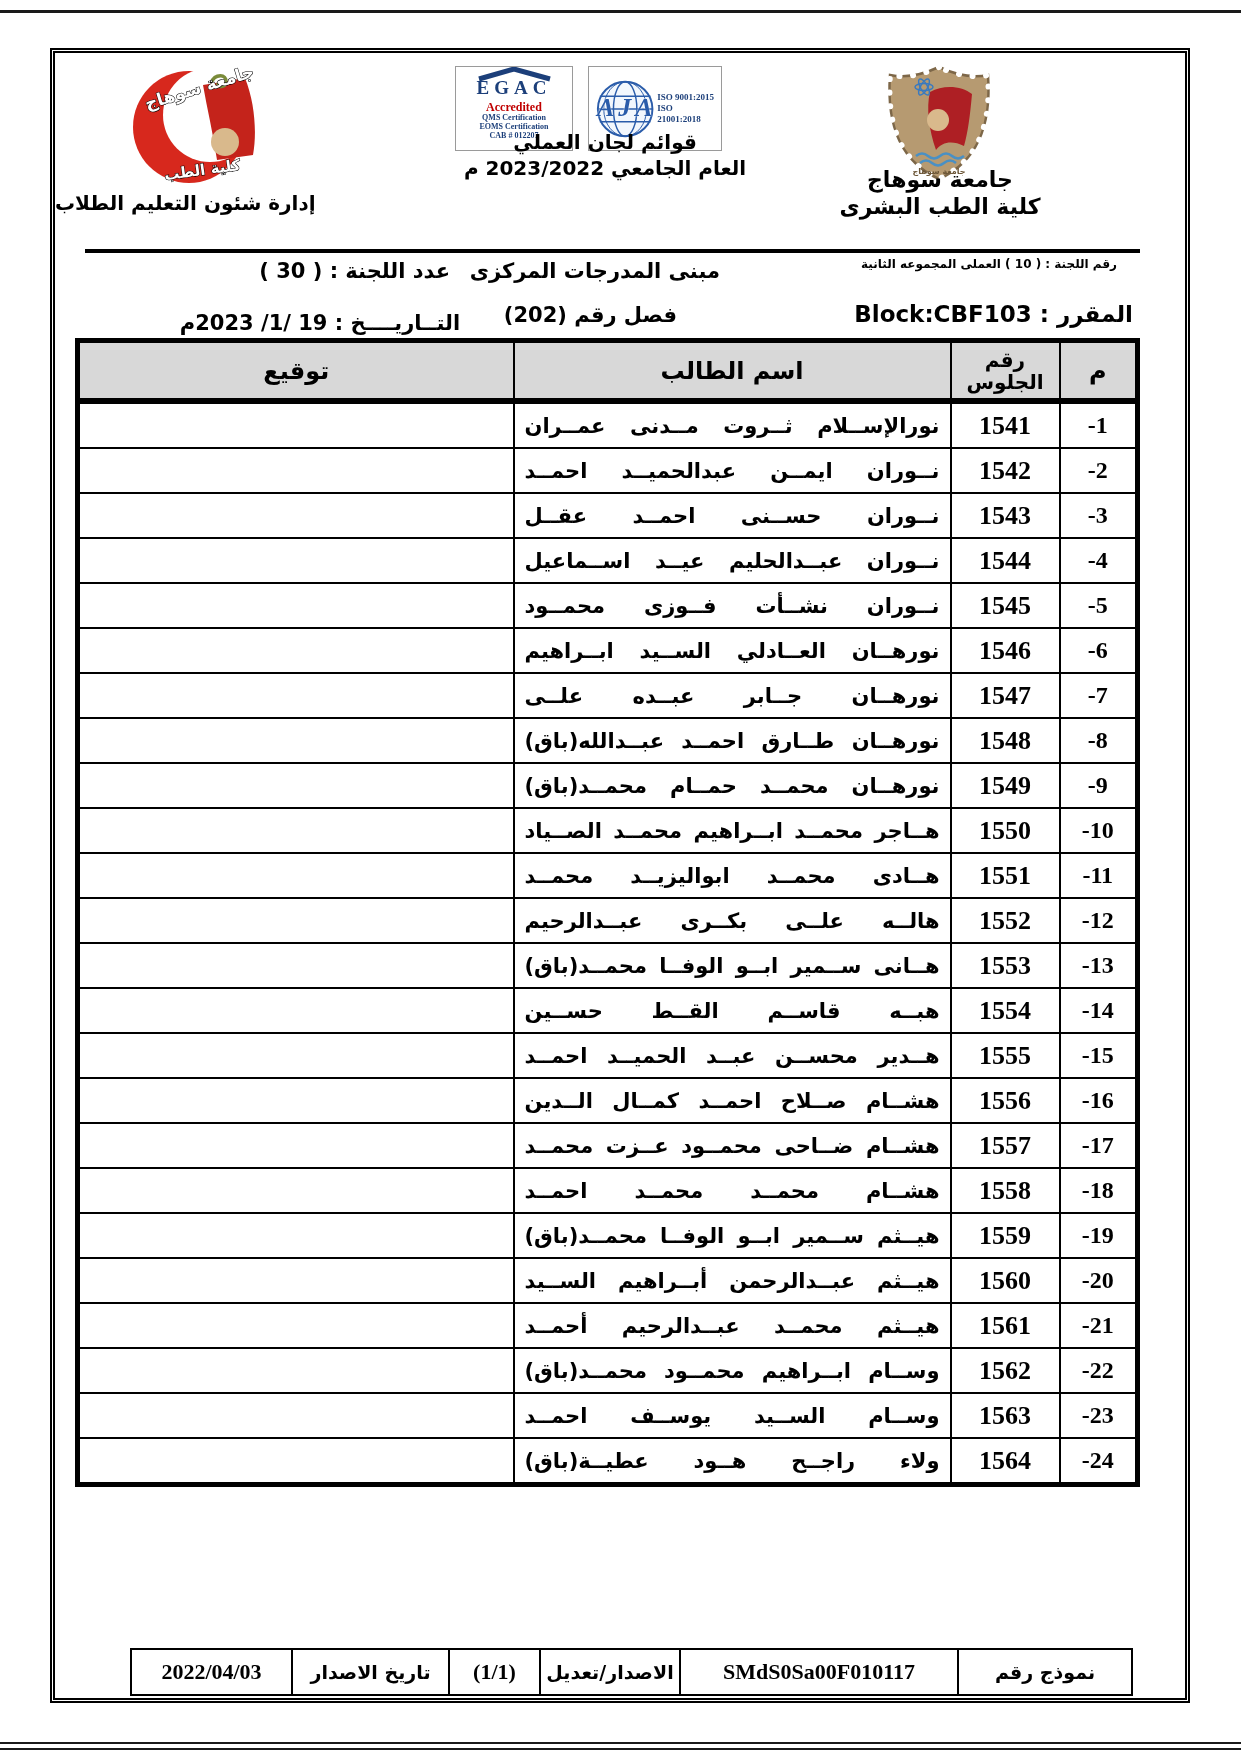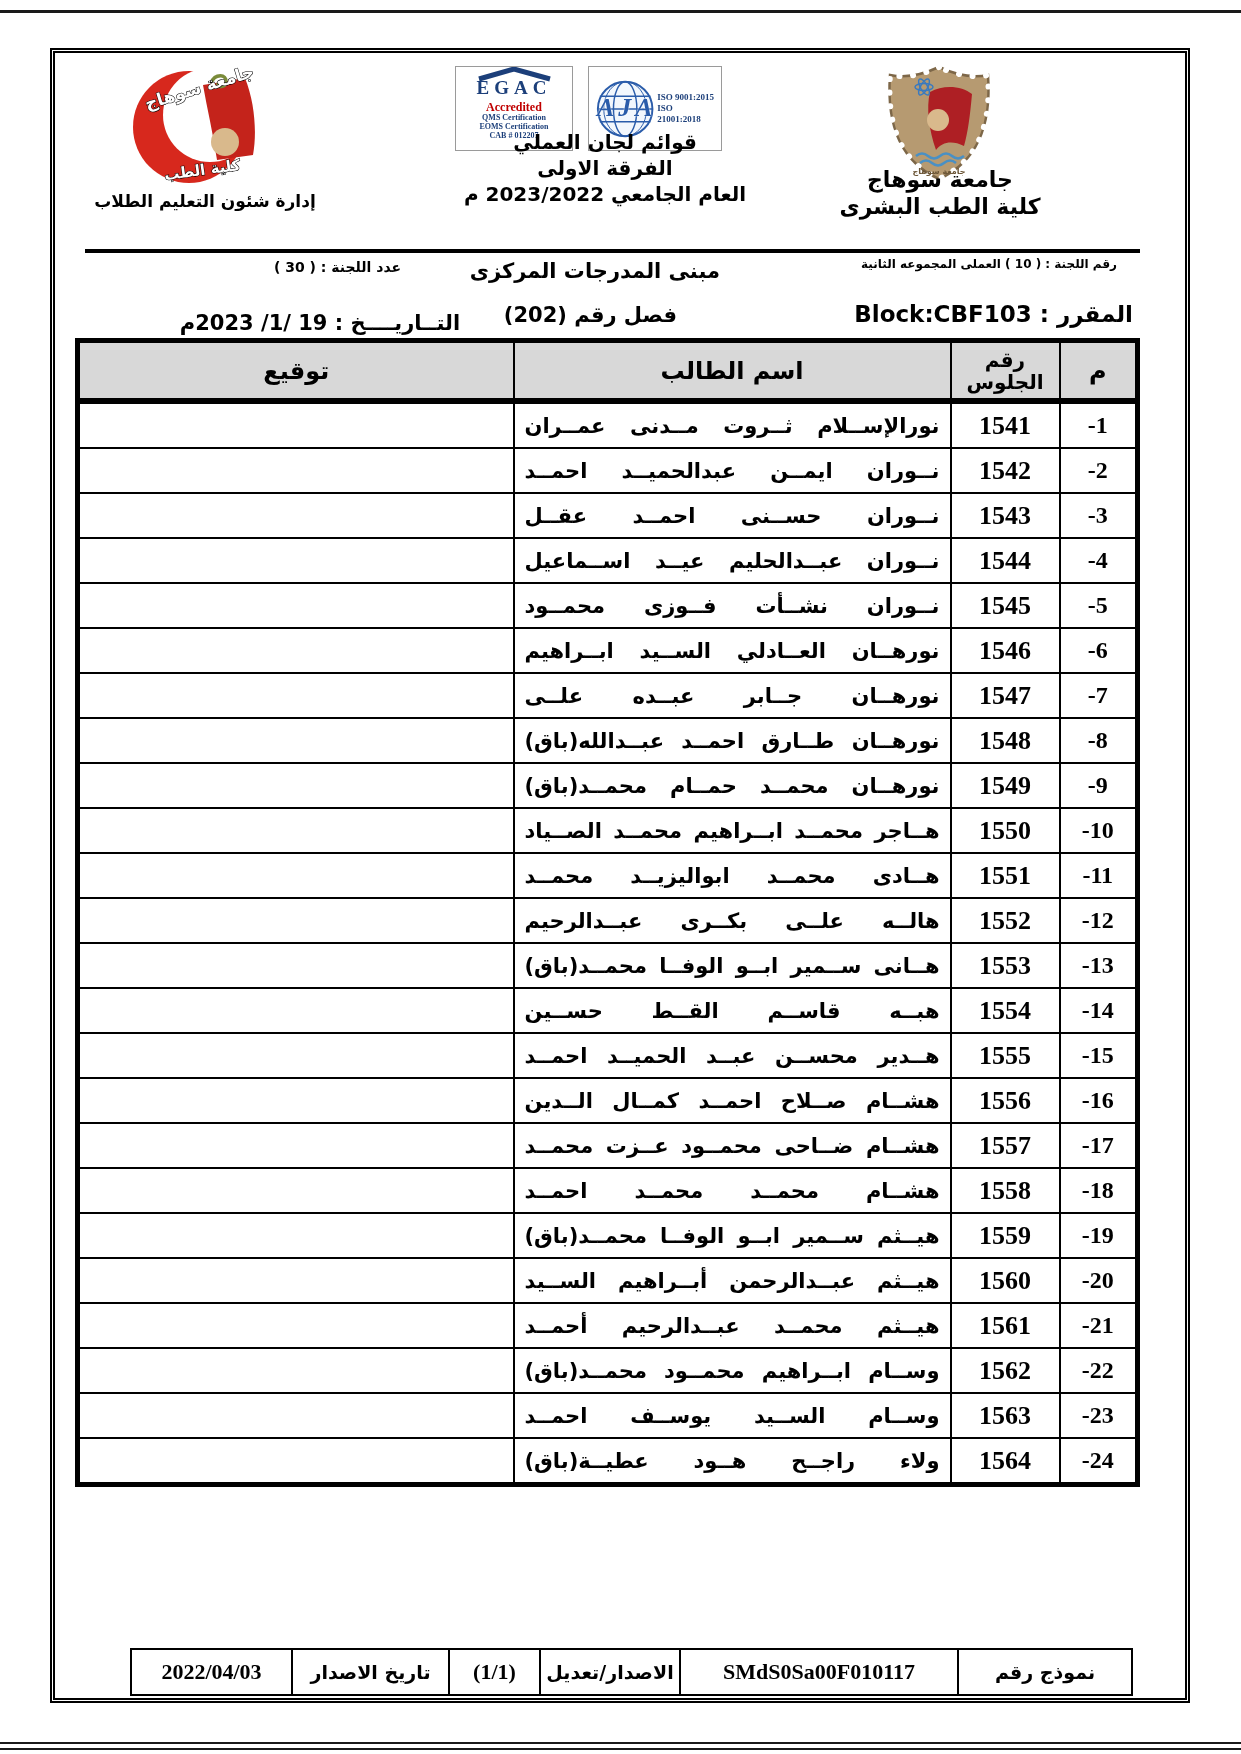--- a/index.html
+++ b/index.html
@@ -1,35 +1,35 @@
 <!DOCTYPE html>
 <html lang="ar"><head>
 <meta charset="utf-8">
 <style>
   html,body{margin:0;padding:0;background:#fff;}
   body{width:1241px;height:1754px;position:relative;font-family:"DejaVu Sans",sans-serif;}
   .abs{position:absolute;}
   .hr-line{position:absolute;left:0;width:1241px;background:#1a1a1a;}
   .page-frame{position:absolute;left:50px;top:48px;width:1140px;height:1655px;border:5px double #000;box-sizing:border-box;}
   
-  .dept-label{left:0;top:138px;width:300px;text-align:center;font-weight:bold;font-size:17px;}
+  .dept-label{left:0;top:138px;width:300px;text-align:left;font-weight:bold;font-size:20px;}
   .titles{left:330px;top:76px;width:440px;text-align:center;font-weight:bold;font-size:20px;line-height:26px;direction:rtl;}
   .org-right{left:770px;top:113px;width:230px;text-align:center;font-weight:bold;font-size:22px;line-height:27px;direction:rtl;}
   .egac-box{left:400px;top:13px;width:118px;height:85px;border:1px solid #9a9a9a;box-sizing:border-box;text-align:center;background:#fff;}
   .egac-box .accredited{color:#c00000;font-weight:bold;font-size:12px;font-family:"Liberation Serif",serif;line-height:12px;}
   .egac-box .tiny{color:#1c3f7a;font-weight:bold;font-size:8px;line-height:9px;font-family:"Liberation Serif",serif;}
   .aja-box{left:533px;top:13px;width:134px;height:85px;border:1px solid #9a9a9a;box-sizing:border-box;background:#fff;display:flex;align-items:center;}
   .aja-name{position:absolute;left:8px;top:26px;font:bold italic 26px "Liberation Serif",serif;color:#2a5caa;text-shadow:0 0 2px #fff;letter-spacing:4px;}
   .aja-iso{margin-left:auto;padding-right:4px;text-align:left;color:#1c3f7a;font:bold 9px "Liberation Serif",serif;line-height:11px;}
   .divider{left:30px;top:196px;width:1055px;height:4px;background:#000;}
   
   .info{font-weight:bold;direction:rtl;white-space:nowrap;}
   .i-committee{right:68px;top:204px;font-size:12px;}
   .i-building{left:445px;top:206px;width:220px;text-align:center;font-size:21px;}
-  .i-count{left:170px;top:206px;width:225px;text-align:center;font-size:14px;}
+  .i-count{left:170px;top:206px;width:225px;font-size:21px;}
   .i-course{right:52px;top:248px;font-size:23px;}
   .i-room{left:402px;top:250px;width:220px;text-align:right;font-size:21px;}
   .i-date{left:110px;top:258px;width:310px;text-align:center;font-size:21px;}
   
   .student-table{position:absolute;left:20px;top:285px;border-collapse:collapse;table-layout:fixed;width:1060px;border:5px solid #000;direction:rtl;}
   .student-table th{background:#d8d8d8;border:2px solid #000;border-bottom:6px solid #000;font-weight:bold;font-size:24px;height:55px;padding:0;vertical-align:middle;}
   .student-table th.h-seat{font-size:20px;line-height:22px;}
   .student-table td{border:2px solid #000;height:43px;padding:0;overflow:hidden;vertical-align:middle;}
   td.c-idx{direction:ltr;text-align:center;font:bold 24px "Liberation Serif",serif;}
   td.c-seat{direction:ltr;text-align:center;font:bold 26px "Liberation Serif",serif;}
@@ -81,21 +81,20 @@
     </svg>
     <span class="aja-name">AJA</span>
     <div class="aja-iso">
       <div>ISO 9001:2015</div>
       <div>ISO 21001:2018</div>
     </div>
   </div>
 
   <div class="abs titles">
     <div>قوائم لجان العملي</div>
-    <div>الفرقة الاولى</div>
     <div>العام الجامعي 2023/2022 م</div>
   </div>
 
   <svg class="abs" style="left:823px;top:9px;" width="122" height="122" viewBox="0 0 122 122">
     <path d="M61,5 C44,13 26,16 12,13 C9,55 17,97 61,117 C105,97 113,55 110,13 C96,16 78,13 61,5 Z" fill="#b69a71" stroke="#7d6748" stroke-width="2.5"></path>
     <path d="M61,5 C44,13 26,16 12,13 C9,55 17,97 61,117 C105,97 113,55 110,13 C96,16 78,13 61,5 Z" fill="none" stroke="#ffffff" stroke-width="6" stroke-dasharray="0.1 13.5" stroke-linecap="round"></path>
     <path d="M52,30 C66,22 84,24 94,32 C92,54 90,70 86,84 C74,78 64,80 58,88 C51,68 48,46 52,30 Z" fill="#ae1f24"></path>
     <circle cx="60" cy="58" r="11" fill="#d9b98c"></circle>
     <g stroke="#3a7abf" fill="none" stroke-width="1.5">
       <ellipse cx="46" cy="25" rx="9" ry="3.5"></ellipse>

